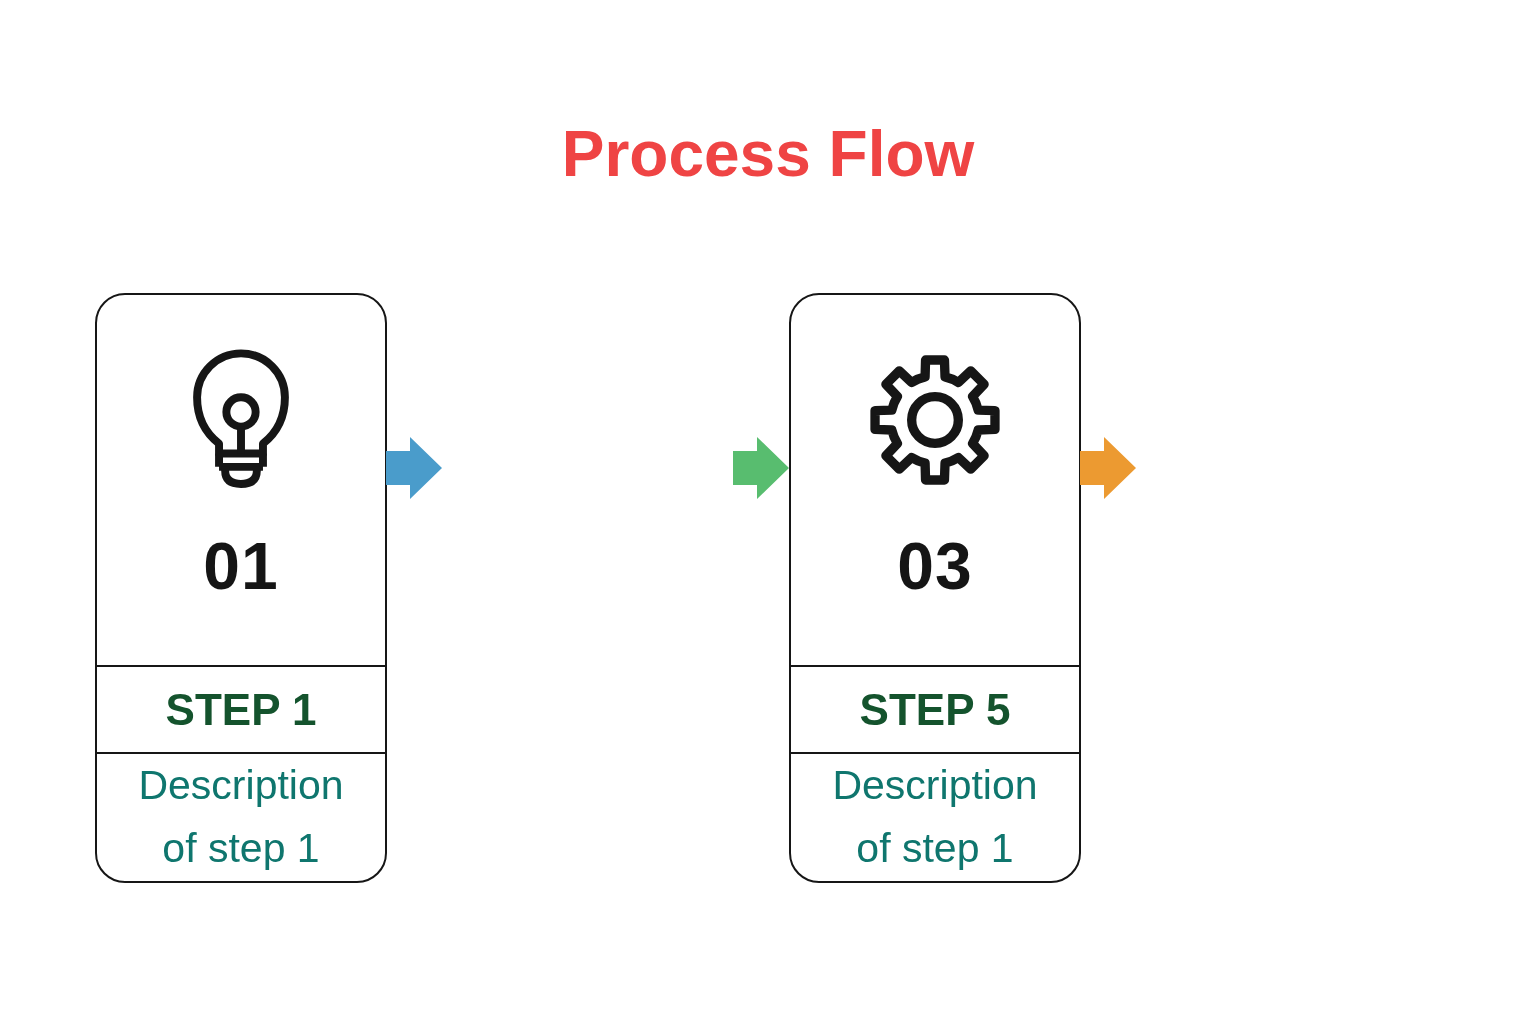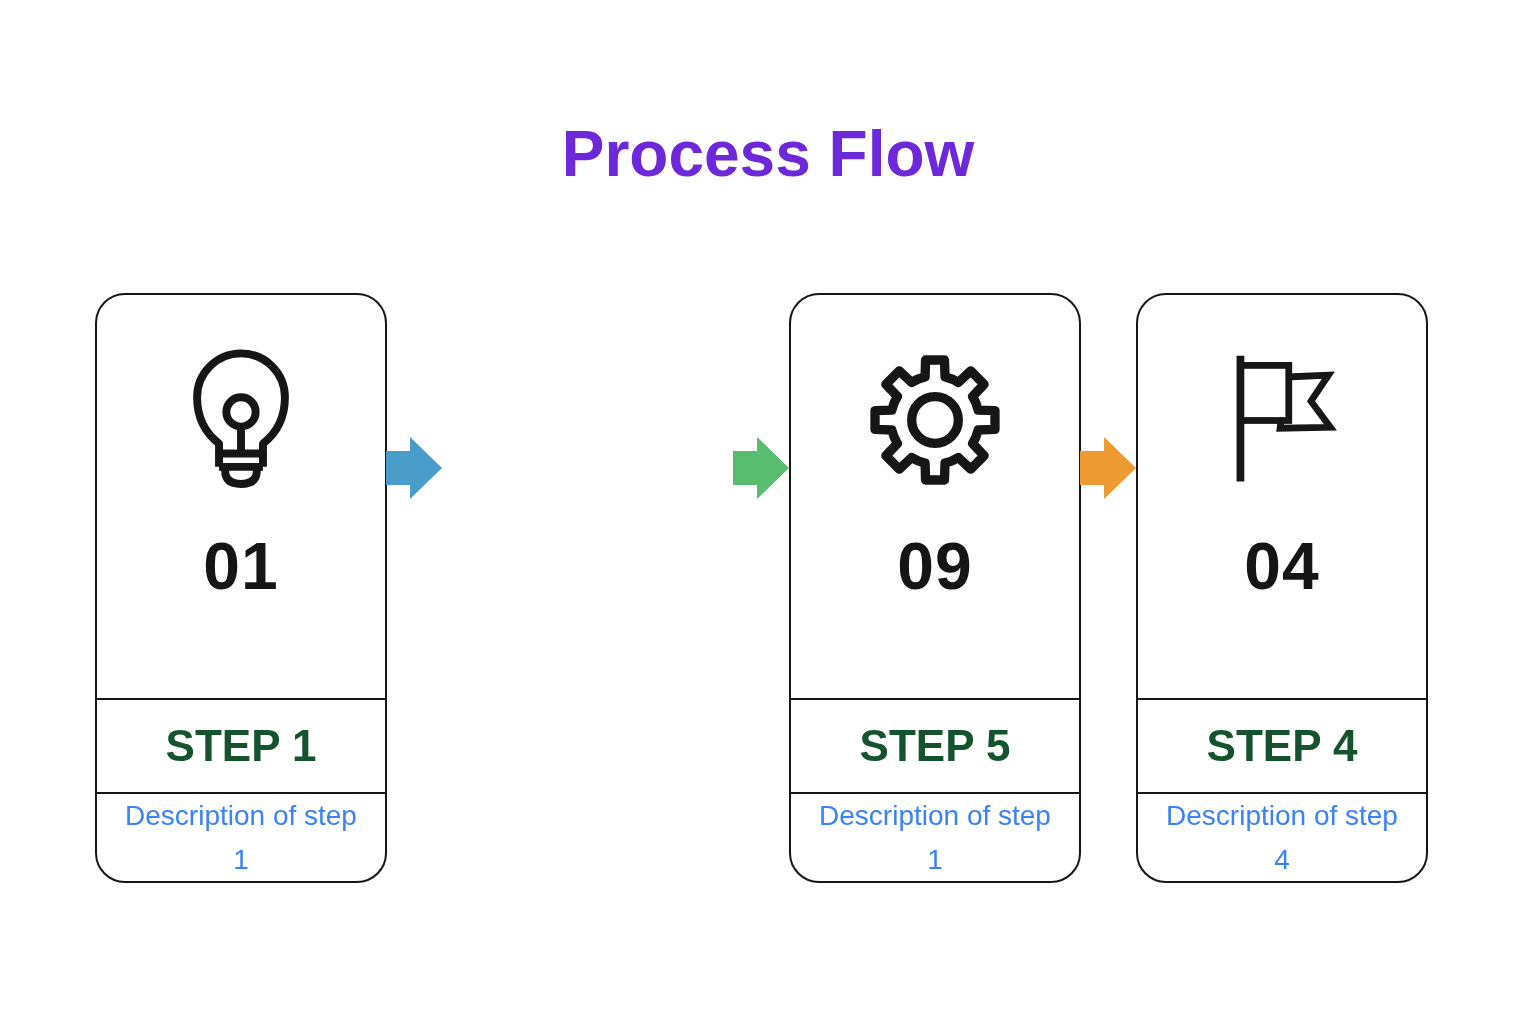--- a/index.html
+++ b/index.html
@@ -3,21 +3,21 @@
 <meta charset="utf-8">
 <style>
   * { margin:0; padding:0; box-sizing:border-box; }
   html,body { background:#ffffff; }
   body { font-family:"Liberation Sans", "DejaVu Sans", sans-serif; color:#151515; }
   .canvas {
     position:relative; width:1536px; height:1024px; background:#ffffff; overflow:hidden;
   }
   .title {
     position:absolute; top:116px; left:0; width:1536px;
-    text-align:center; font-size:64px; font-weight:bold; color:#6d28d9;
+    text-align:center; font-size:64px; font-weight:bold; color:#ef4444;
     letter-spacing:0px; line-height:1.2;
   }
   .flow {
     position:absolute; left:95px; top:293px; width:1341px; height:590px;
   }
   .card {
     position:absolute; top:0; width:292px; height:590px;
     border:2.5px solid #161616; border-radius:30px;
     display:flex; flex-direction:column; background:#ffffff;
   }
@@ -33,21 +33,21 @@
   }
   .sec-step {
     height:102px; border-top:2.5px solid #161616; border-bottom:2.5px solid #161616;
     display:flex; align-items:center; justify-content:center;
     font-size:44px; font-weight:bold; color:#14532d;
   }
   .sec-desc {
     flex:1; display:flex; align-items:center; justify-content:center;
   }
   .desc-text {
-    width:236px; text-align:center; font-size:28px; line-height:1.55; color:#3b82f6;
+    width:236px; text-align:center; font-size:41px; line-height:1.55; color:#0f766e;
   }
   .arrow { position:absolute; top:144px; width:56px; height:62px; }
   .arrow.a1 { left:291px; }
   .arrow.a2 { left:638px; }
   .arrow.a3 { left:985px; }
   .icon-stroke { stroke:#161616; fill:none; }
 </style>
 </head>
 <body>
 
@@ -95,43 +95,27 @@
               A 38 38 0 0 1 68.6 97 L 68.1 111.4 L 51.9 111.4 L 51.5 97
               A 38 38 0 0 1 39.9 92.2 L 29.4 102.1 L 17.9 90.6 L 27.8 80.1
               A 38 38 0 0 1 23 68.6 L 8.6 68.1 L 8.6 51.9 L 23 51.5
               A 38 38 0 0 1 27.8 39.9 L 17.9 29.4 L 29.4 17.9 L 39.9 27.8
               A 38 38 0 0 1 51.5 23 L 51.9 8.6 L 68.1 8.6 L 68.6 23
               A 38 38 0 0 1 80.1 27.8 L 90.6 17.9 L 102.1 29.4 L 92.2 39.9
               A 38 38 0 0 1 97 51.5 Z"></path>
             <circle class="icon-stroke" stroke-width="8" cx="60" cy="60" r="20"></circle>
           </svg>
         </div>
-        <div class="num">09</div>
+        <div class="num">03</div>
       </div>
       <div class="sec-step">STEP 5</div>
       <div class="sec-desc">
         <div class="desc-text">Description of step 1</div>
       </div>
     </div>
 
     <svg class="arrow a3" viewBox="0 0 56 62">
       <polygon points="0,14 24,14 24,0 56,31 24,62 24,48 0,48" fill="#EC9A31"></polygon>
     </svg>
 
-    <div class="card c4">
-      <div class="sec-top">
-        <div class="icon-box">
-          <svg width="116" height="145" viewBox="0 0 120 150">
-            <polygon fill="#ffffff" stroke="#161616" stroke-width="7" stroke-linejoin="miter" points="65,30 108,28 90,55 110,82 58,83"></polygon>
-            <rect x="17" y="18" width="50" height="57" fill="#ffffff" stroke="#161616" stroke-width="7"></rect>
-            <line x1="17" y1="8" x2="17" y2="138" stroke="#161616" stroke-width="8"></line>
-          </svg>
-        </div>
-        <div class="num">04</div>
-      </div>
-      <div class="sec-step">STEP 4</div>
-      <div class="sec-desc">
-        <div class="desc-text">Description of step 4</div>
-      </div>
-    </div>
 
   </div>
 </div>
 
 </body></html>

